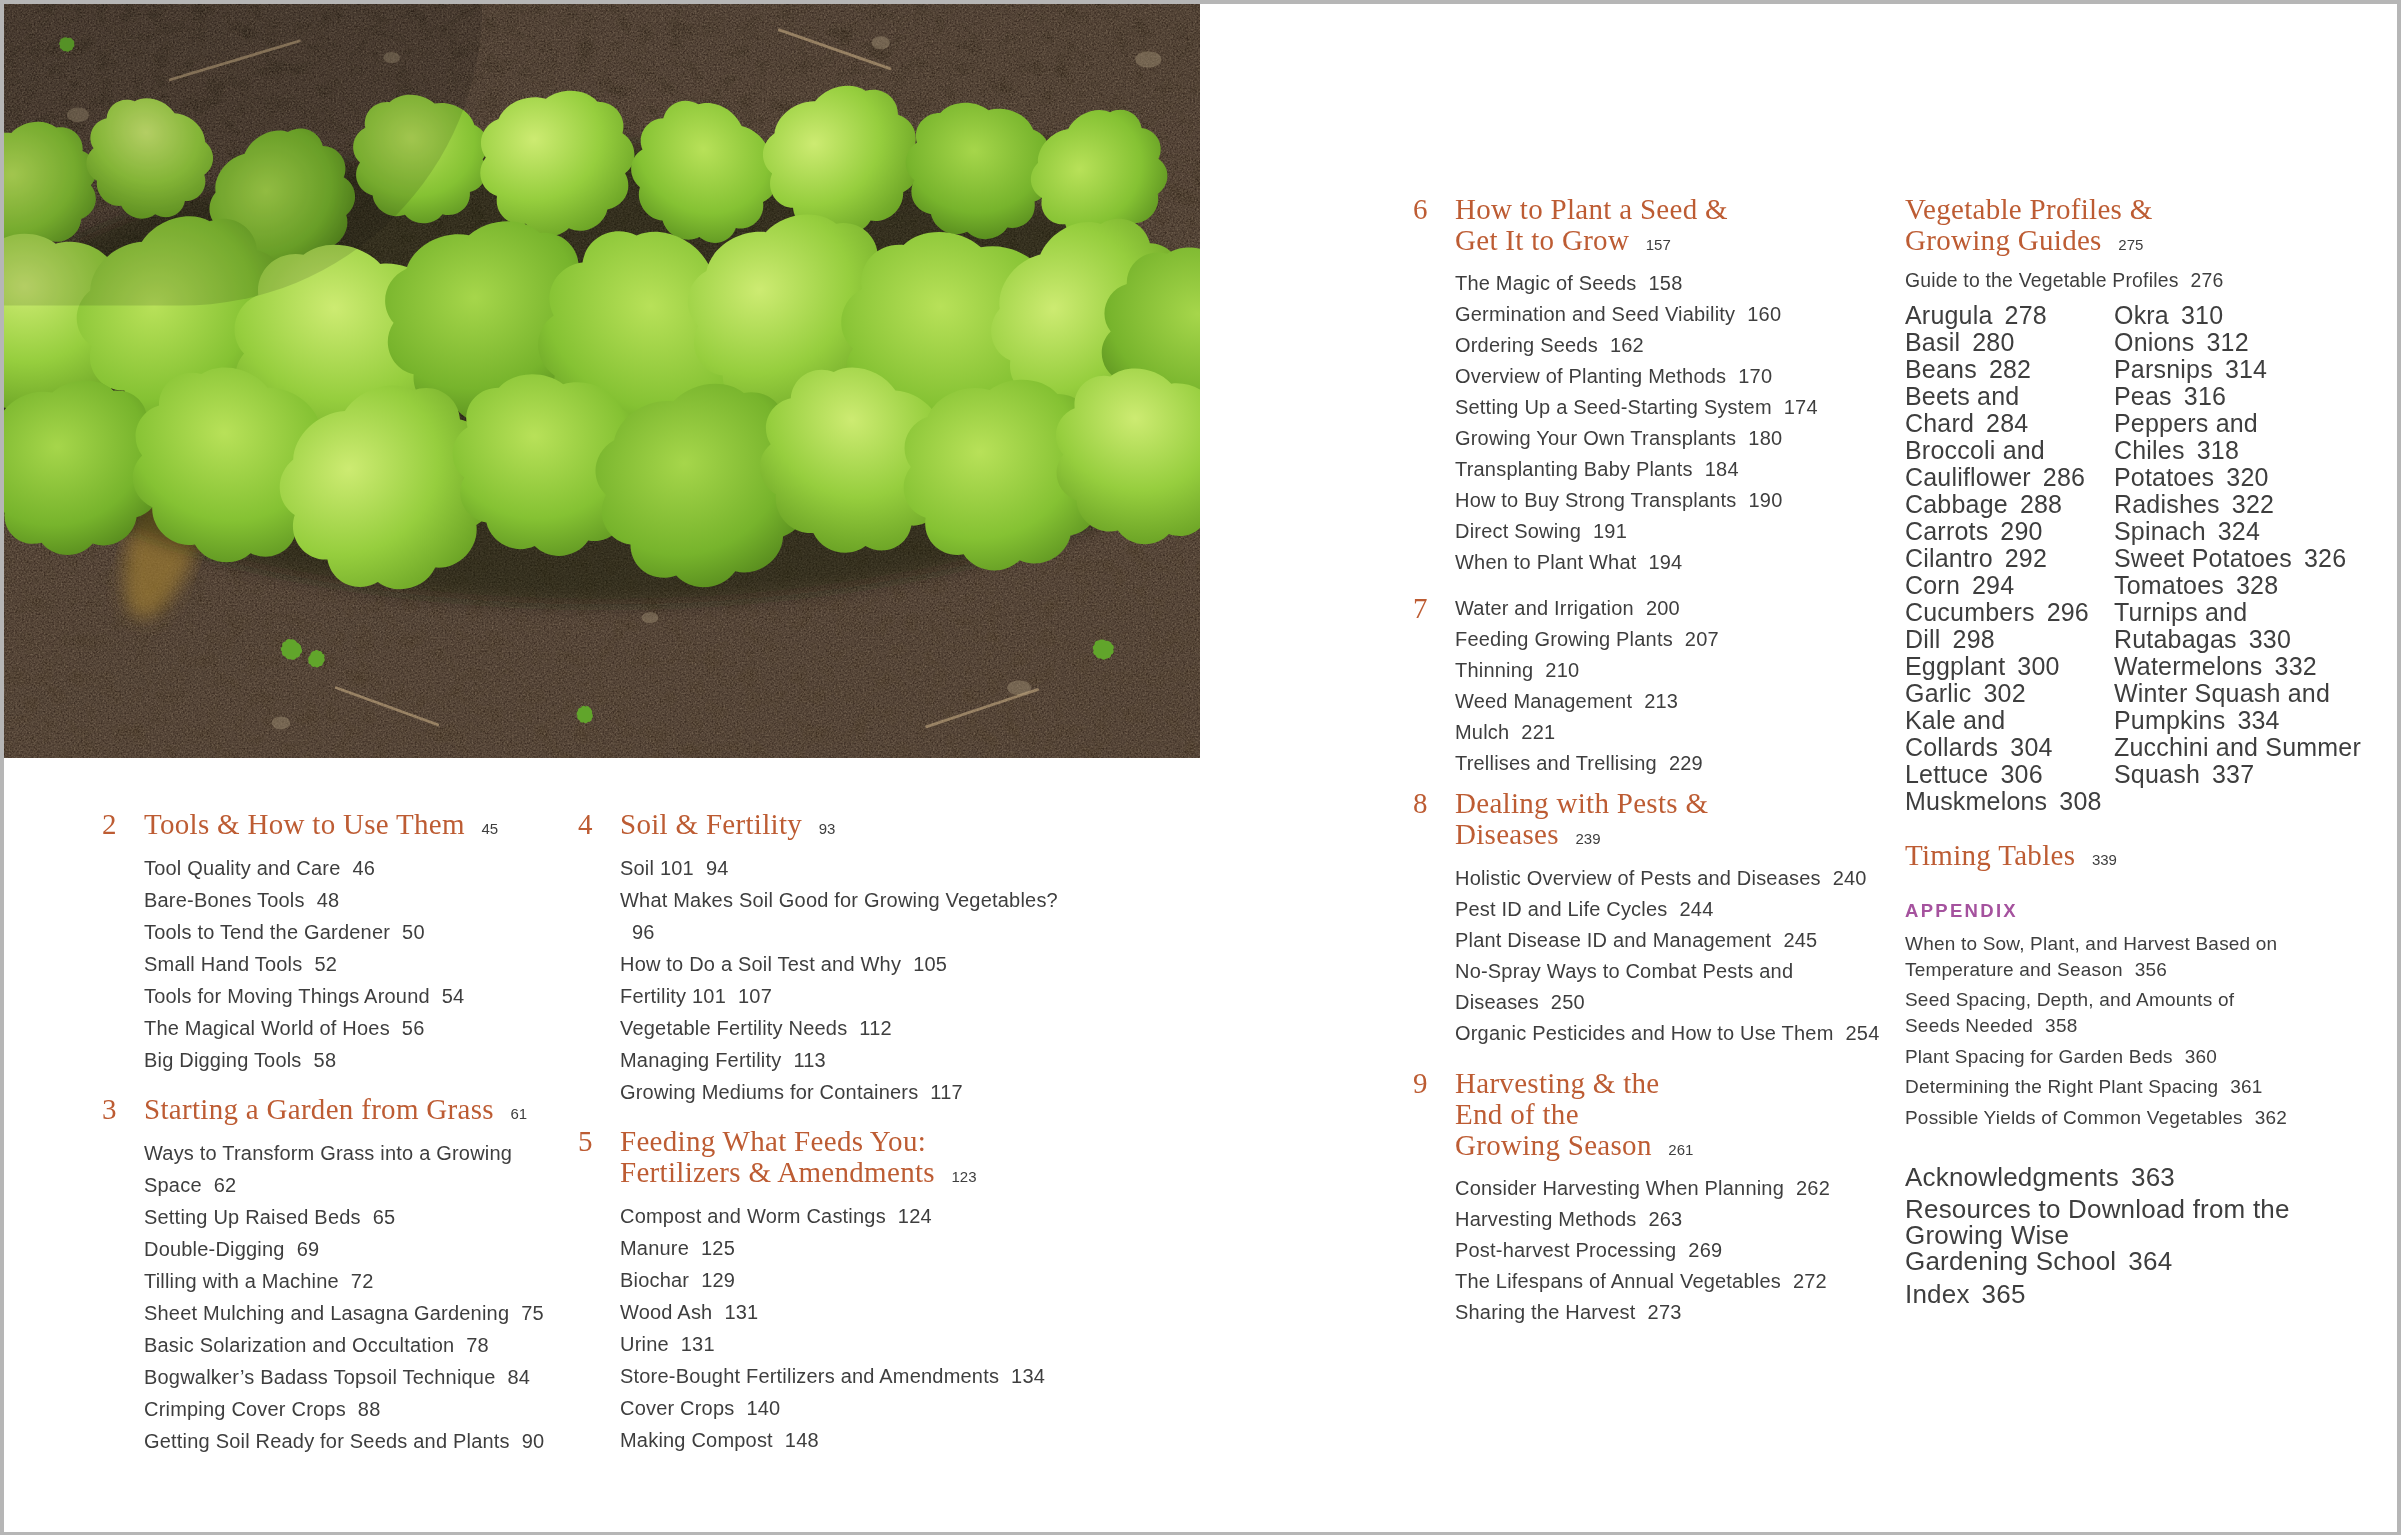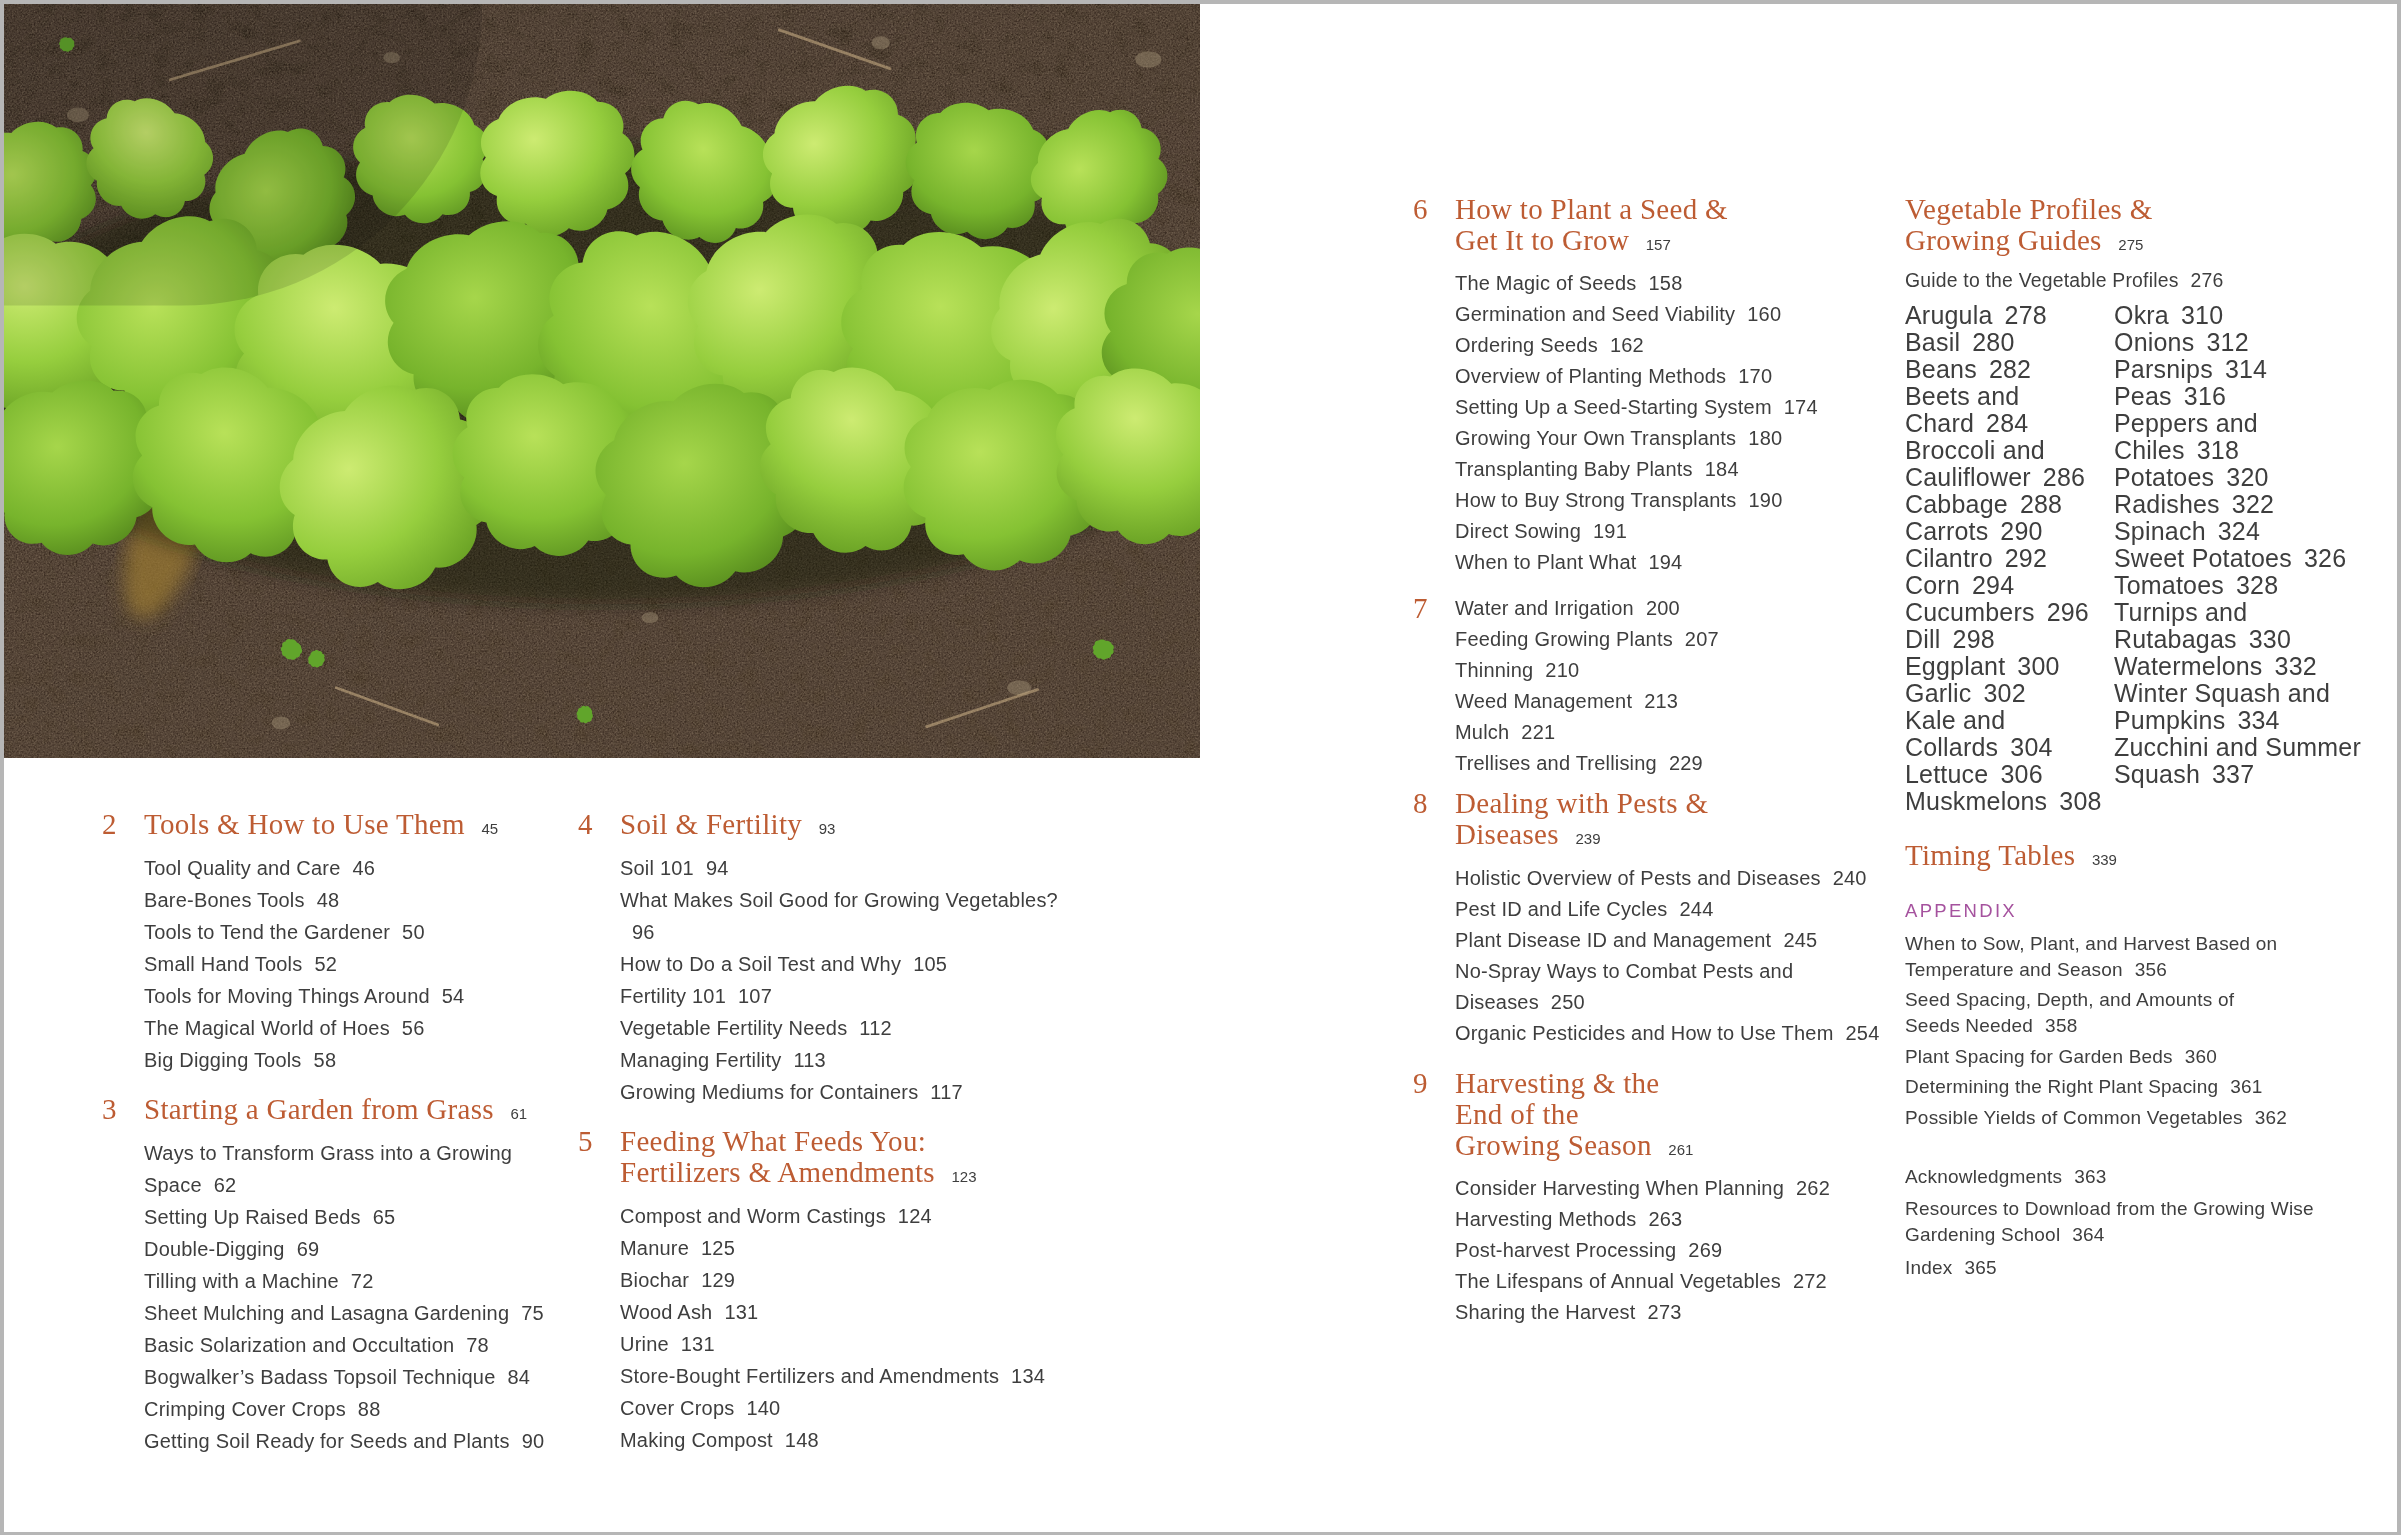--- a/index.html
+++ b/index.html
@@ -38,26 +38,26 @@
   
   .vhead{font-size:29px;line-height:31px;letter-spacing:0.3px;margin-bottom:6px}
   .guide{font-size:19.4px;line-height:28px;margin-bottom:8.3px;letter-spacing:0.2px}
   .vcols{display:flex}
   .vcol-a{width:209px;flex:none}
   .vcol-b{flex:1}
   .vitem{font-size:25px;line-height:27px;letter-spacing:0.2px}
   .vline{display:block}
   .vpre{display:contents}
   .timing-head{margin-top:25px;margin-bottom:0}
-  .appendix-label{margin-top:25px;font-size:18.5px;line-height:22px;font-weight:400;letter-spacing:2.3px;color:#a5529e}
+  .appendix-label{margin-top:25px;font-size:18.5px;line-height:22px;font-weight:700;letter-spacing:2.3px;color:#a5529e}
   .ap-list{margin-top:8.3px}
   .ap-item{font-size:19px;line-height:26px;letter-spacing:0.2px}
   .ap-list div.ap-item + div.ap-item{margin-top:4.6px}
   .end-list{margin-top:33px}
-  .end-item{font-size:19px;line-height:26px;letter-spacing:0.2px}
+  .end-item{font-size:26px;line-height:26px;letter-spacing:0.2px}
   .end-list div.end-item + div.end-item{margin-top:6.5px}
 </style>
 </head>
 <body>
 
 <div class="spread">
 
   <div class="photo">
     <svg viewBox="0 0 1296 816" preserveAspectRatio="none">
       <defs>

